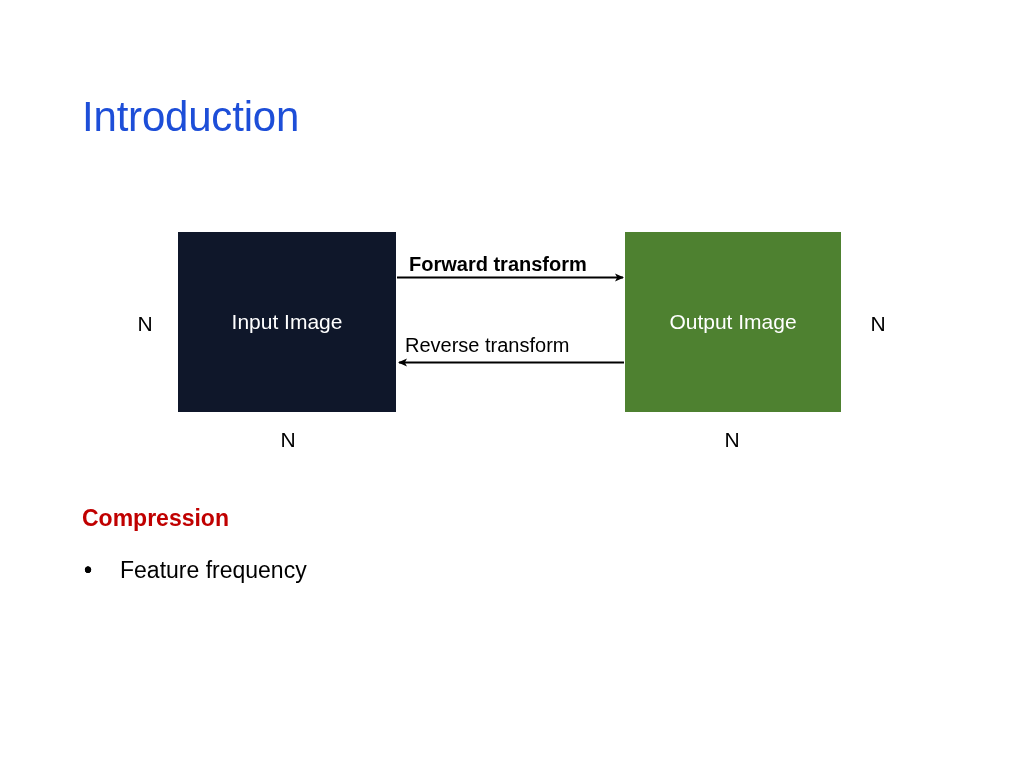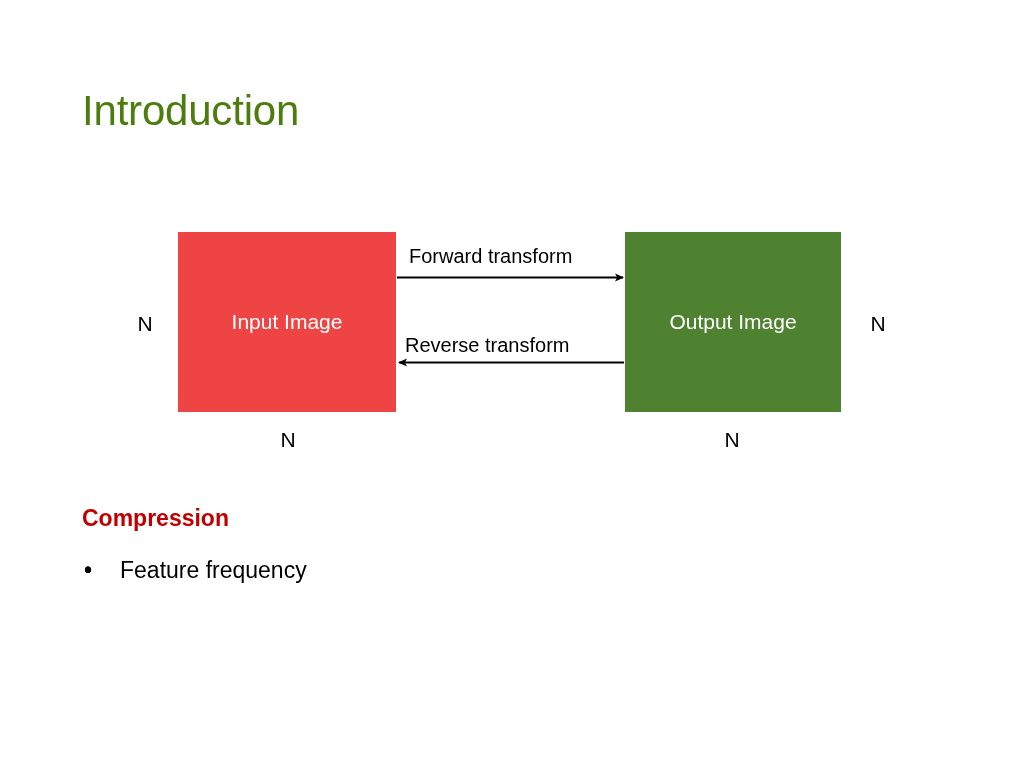--- a/index.html
+++ b/index.html
@@ -20,25 +20,25 @@
     position: relative;
     width: 1024px;
     height: 768px;
     background: #ffffff;
   }
 
   
   .slide-title {
     position: absolute;
     left: 82px;
-    top: 85px;
+    top: 91px;
     font-size: 42px;
     line-height: 52px;
     font-weight: 400;
-    color: #4d7c0f;
+    color: #1d4ed8;
     letter-spacing: -0.2px;
     white-space: nowrap;
   }
 
   
   .diagram {
     position: absolute;
     left: 0;
     top: 0;
     width: 1024px;
@@ -55,21 +55,21 @@
     font-size: 21px;
     line-height: 26px;
     color: #ffffff;
     white-space: nowrap;
   }
   .box-input {
     left: 178px;
     top: 232px;
     width: 218px;
     height: 180px;
-    background: #ef4444;
+    background: #0f172a;
   }
   .box-output {
     left: 625px;
     top: 232px;
     width: 216px;
     height: 180px;
     background: #4e8130;
   }
 
   
@@ -87,21 +87,21 @@
   .dim-out-bottom{ left: 713px; top: 427px; width: 38px; }
 
   
   .arrow-label {
     position: absolute;
     font-size: 20px;
     line-height: 25px;
     color: #000000;
     white-space: nowrap;
   }
-  .label-forward { left: 409px; top: 244px; }
+  .label-forward { left: 409px; top: 252px; font-weight: bold; }
   .label-reverse { left: 405px; top: 333px; }
 
   
   .arrow-svg {
     position: absolute;
     left: 0;
     top: 0;
     width: 1024px;
     height: 480px;
     overflow: visible;

